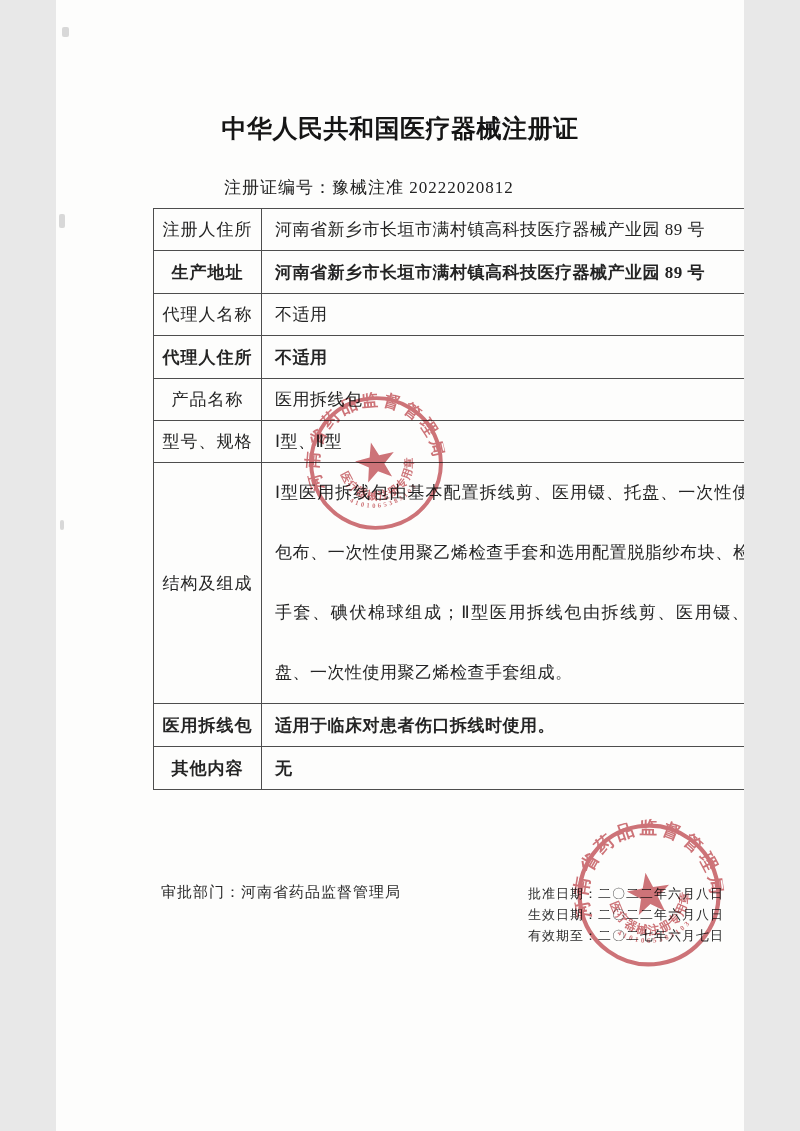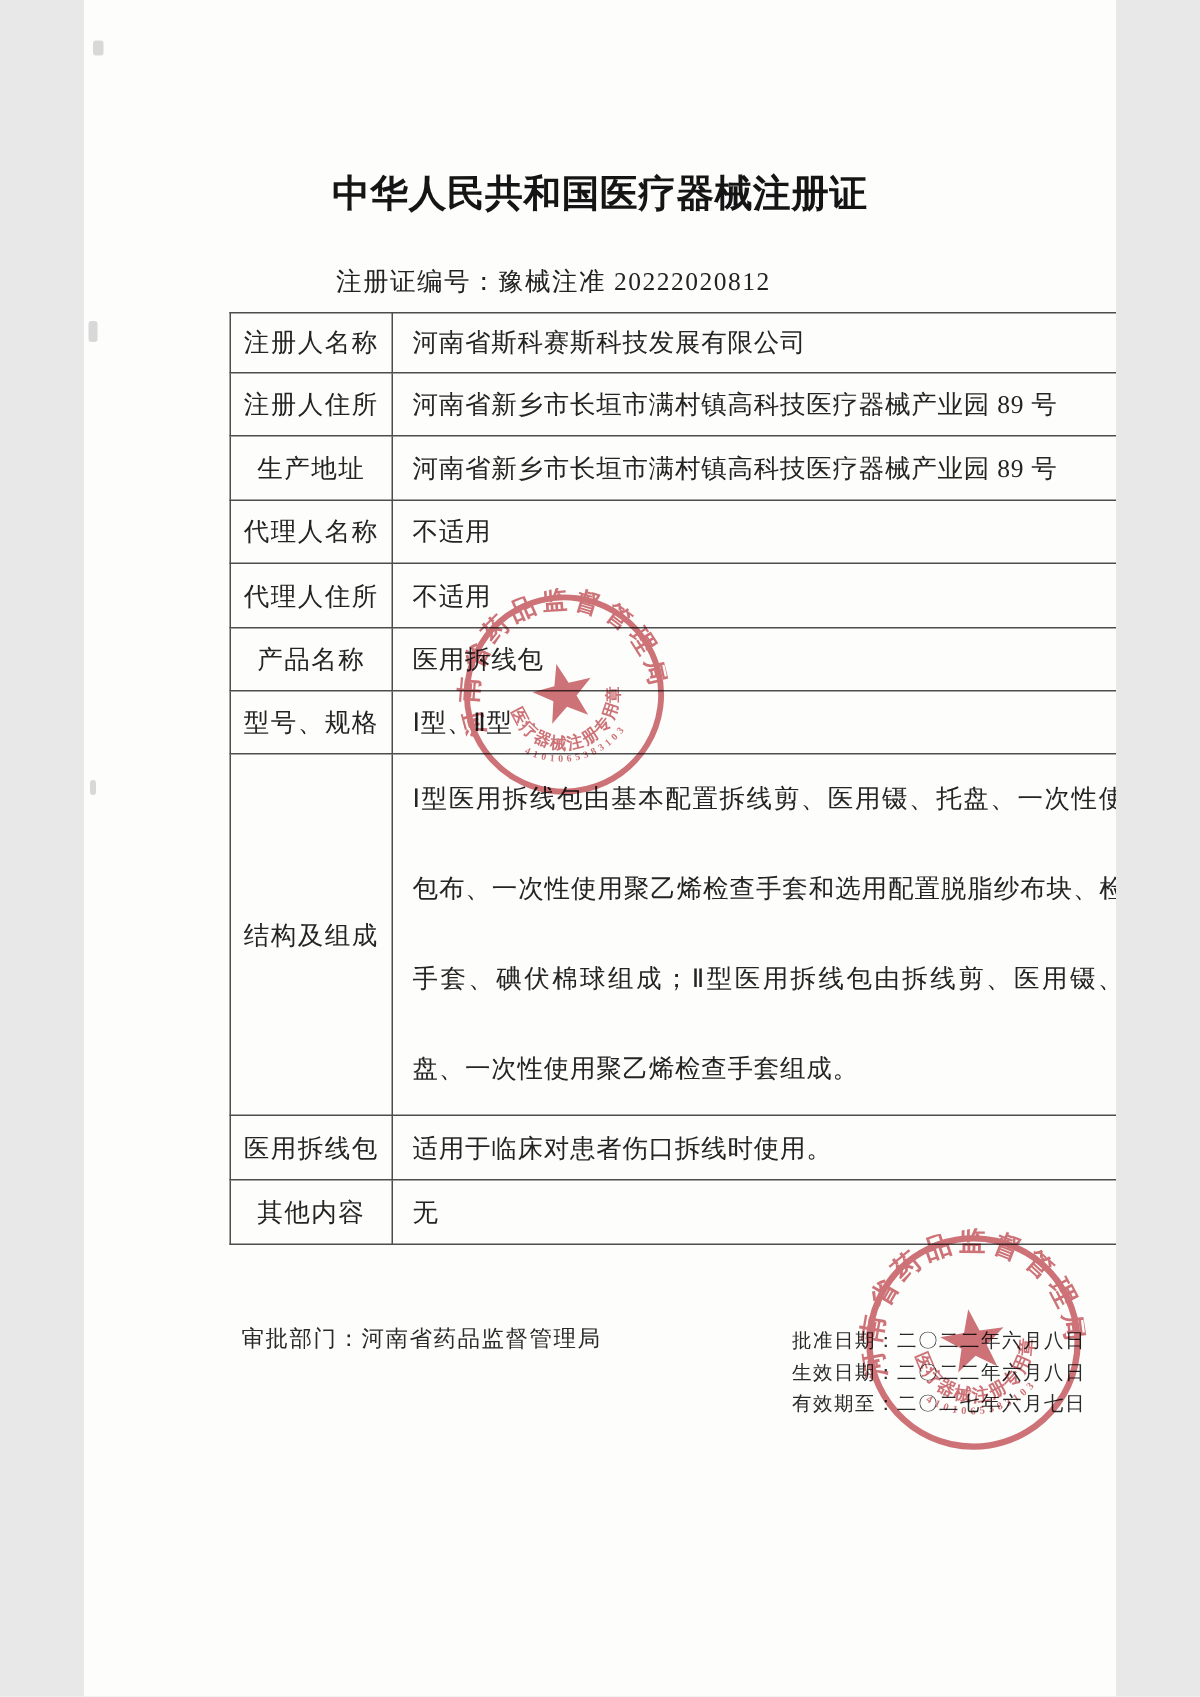--- a/index.html
+++ b/index.html
@@ -61,21 +61,21 @@
     letter-spacing: 1px;
     padding: 0 4px;
   }
   td.val {
     padding-left: 13px;
     padding-right: 10px;
     letter-spacing: 0.5px;
   }
   tr.h40  { height: 40px; }
   tr.h42  { height: 42px; }
-  tr.h43  { height: 43px; }
+  tr.h43  { height: 43px; font-weight: bold; }
   tr.h41  { height: 41px; }
   tr.h33  { height: 33px; }
   tr.h216 { height: 216px; }
   tr.h216 td.val {
     line-height: 60px;
     text-align: justify;
     padding-right: 14px;
   }
 
   .footer-left {
@@ -118,24 +118,20 @@
   <div class="artifact a3"></div>
 
   <div class="doc-title">中华人民共和国医疗器械注册证</div>
 
   <div class="regno-line">
     <span>注册证编号：</span><span>豫械注准 20222020812</span>
   </div>
 
   <table class="cert">
     <tbody>
-      <tr class="h40">
-        <td class="lbl">注册人名称</td>
-        <td class="val">河南省斯科赛斯科技发展有限公司</td>
-      </tr>
       <tr class="h42">
         <td class="lbl">注册人住所</td>
         <td class="val">河南省新乡市长垣市满村镇高科技医疗器械产业园 89 号</td>
       </tr>
       <tr class="h43">
         <td class="lbl">生产地址</td>
         <td class="val">河南省新乡市长垣市满村镇高科技医疗器械产业园 89 号</td>
       </tr>
       <tr class="h42">
         <td class="lbl">代理人名称</td>

